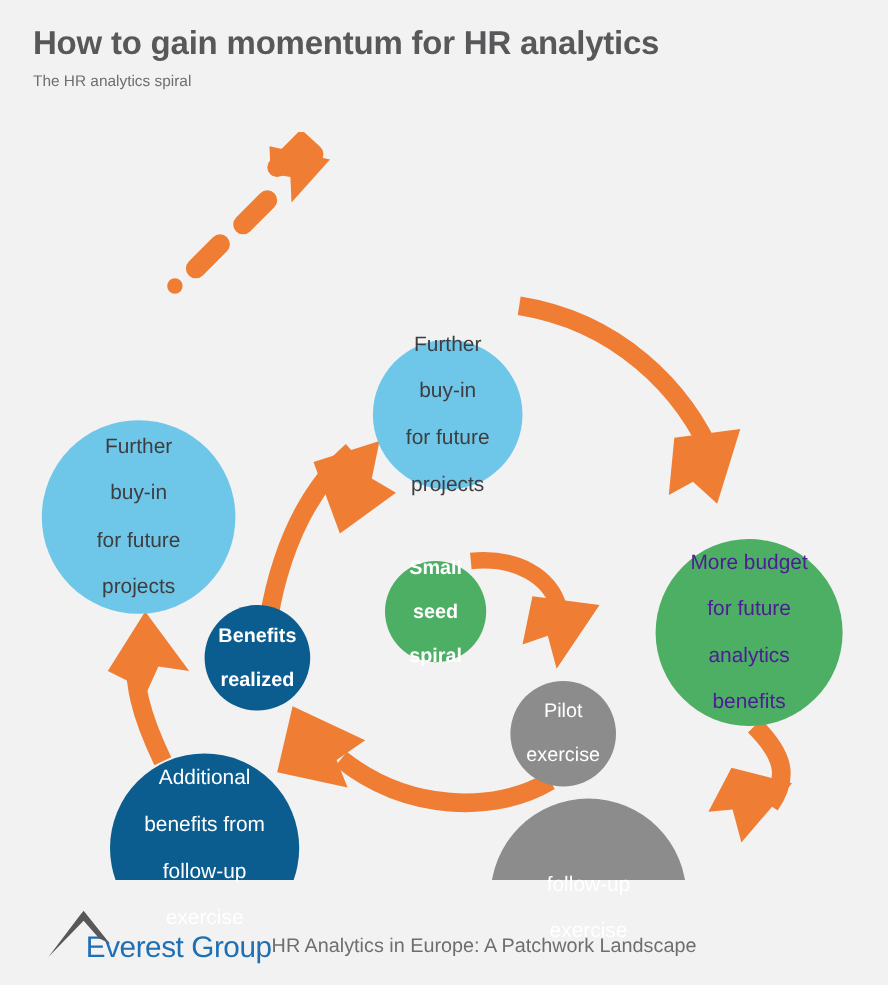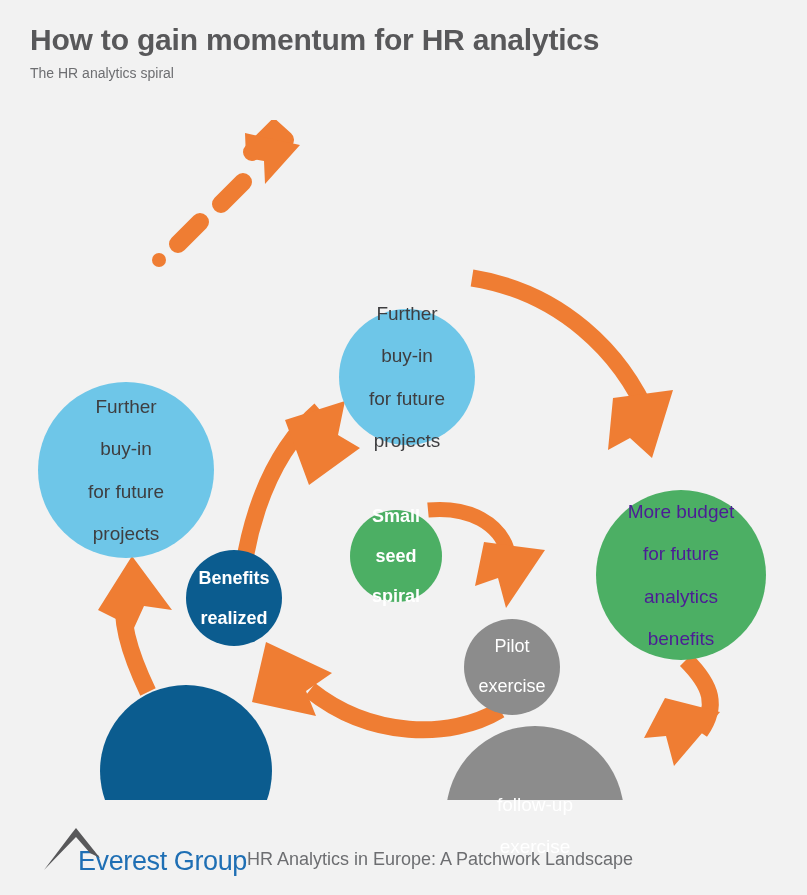--- a/index.html
+++ b/index.html
@@ -238,20 +238,28 @@
     </div>
 
     <div class="node-label" style="left:446px; top:606px; width:178px; height:178px; color:#ffffff; font-size:19px;">
       <span>
         <br>
         <span>follow-up</span><br>
         <span>exercise</span>
       </span>
     </div>
 
+    <div class="node-label" style="left:100px; top:565px; width:172px; height:172px; color:#ffffff; font-size:19px;">
+      <span>
+        <span>Additional</span><br>
+        <span>benefits from</span><br>
+        <span>follow-up</span><br>
+        <span>exercise</span>
+      </span>
+    </div>
 
     <div class="node-label" style="left:186px; top:430px; width:96px; height:96px; color:#ffffff; font-size:18px; font-weight:bold;">
       <span>
         <span>Benefits</span><br>
         <span>realized</span>
       </span>
     </div>
 
     <div class="node-label" style="left:350px; top:390px; width:92px; height:92px; color:#ffffff; font-size:18px; font-weight:bold;">
       <span>

